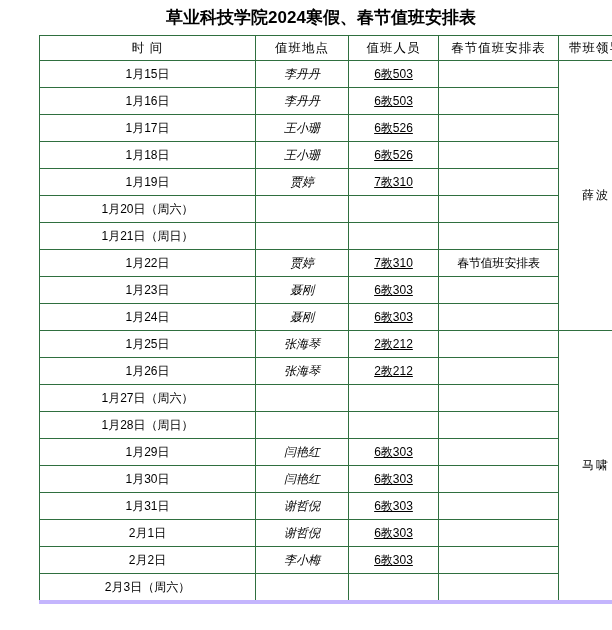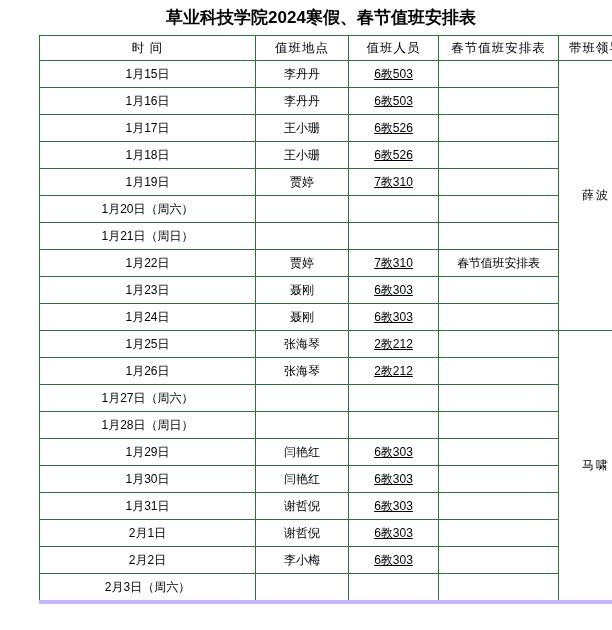--- a/index.html
+++ b/index.html
@@ -66,21 +66,21 @@
 
   .seal-cell {
     font-size: 11px;
     letter-spacing: -0.2px;
   }
   .leader-cell {
     font-size: 17px;
     letter-spacing: 2px;
   }
   .time-cell { font-size: 12.5px; margin-top: 27px; }
-  .person-cell { font-size: 12.5px; }
+  .person-cell { font-size: 12.5px; font-style: italic; }
   .place-cell { font-size: 12.5px; text-decoration: underline; }
   .empty { }
 </style>
 </head>
 <body>
 
 <div class="sheet">
   <div class="title">草业科技学院2024寒假、春节值班安排表</div>
 
   <table class="duty">

